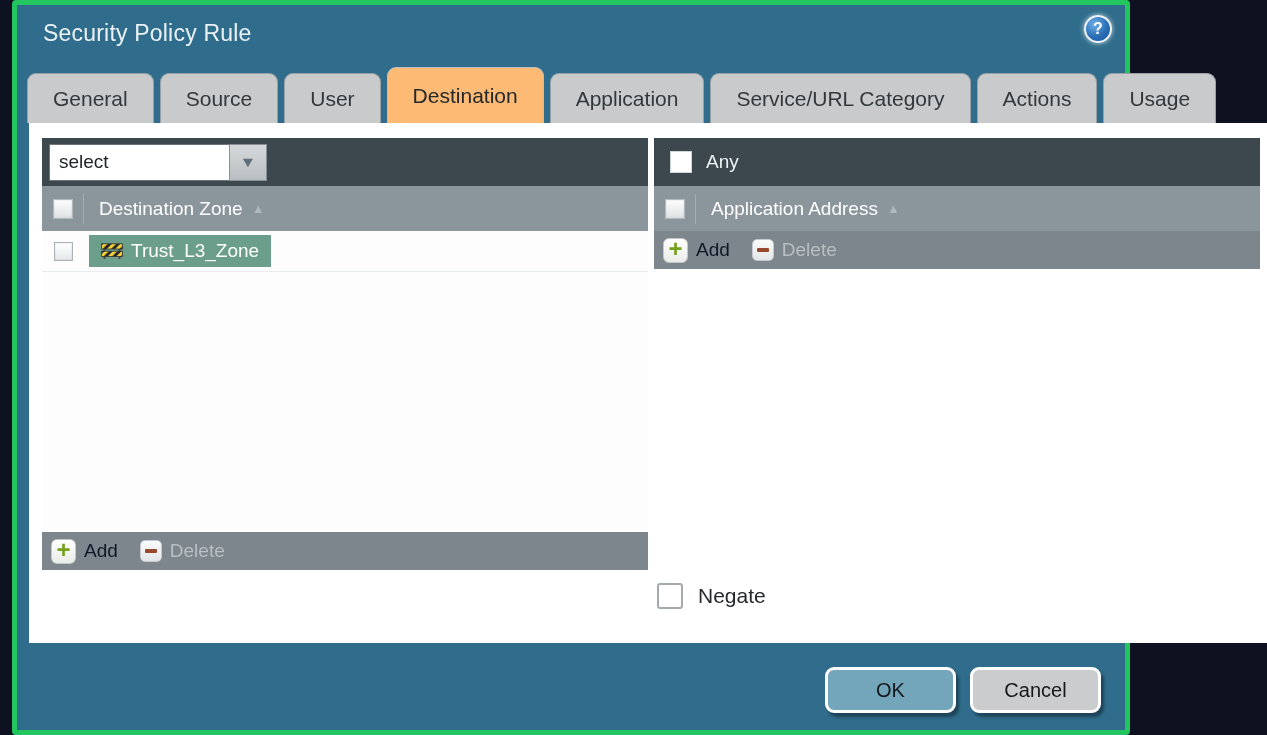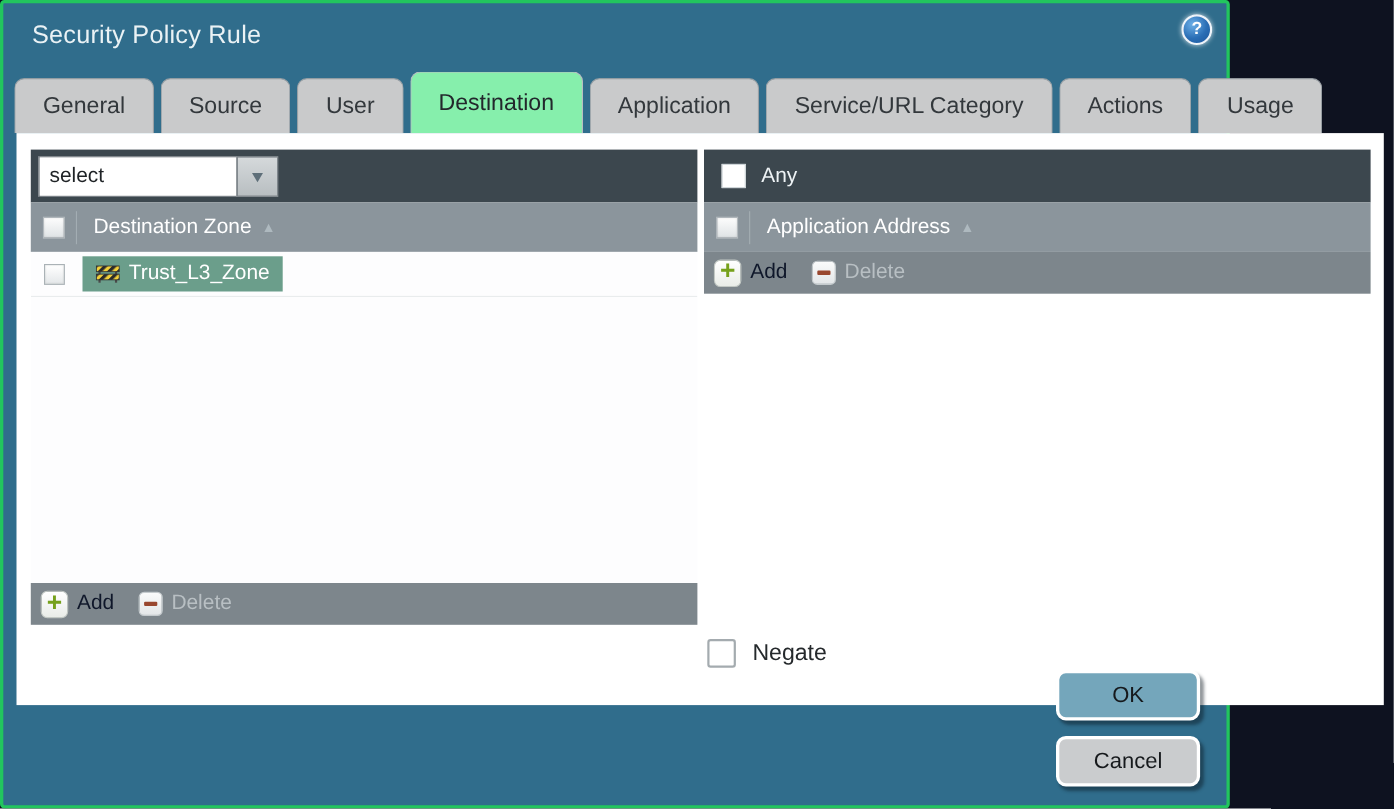--- a/index.html
+++ b/index.html
@@ -2,22 +2,23 @@
 <html><head>
 <meta charset="utf-8">
 <style>
   * { box-sizing: border-box; margin: 0; padding: 0; }
   html, body { width: 1267px; height: 735px; overflow: hidden; }
   body { font-family: "Liberation Sans", sans-serif; background: #0e1220; }
 
   .dialog {
     position: relative; width: 1118px; height: 735px;
     background: #306d8c;
-    border: 3px solid #22c55e;
+    border: 5px solid #22c55e;
     border-radius: 4px;
+    margin-left: 12px;
   }
 
   
   .title { position: absolute; left: 26px; top: 15px; font-size: 23px; color: #eaf2f5; letter-spacing: 0.2px; }
   .help-btn {
     position: absolute; right: 13px; top: 10px; width: 28px; height: 28px; border-radius: 50%;
     background: radial-gradient(circle at 35% 30%, #6db0e8 0%, #2a6eb5 55%, #1c569c 100%);
     border: 2px solid rgba(255,255,255,0.92);
     box-shadow: 0 0 5px rgba(255,255,255,0.75);
     display: flex; align-items: center; justify-content: center;
@@ -25,21 +26,21 @@
   }
 
   
   .tabs { position: absolute; left: 10px; top: 62px; height: 56px; display: flex; align-items: flex-end; gap: 6px; z-index: 3; }
   .tab {
     height: 50px; padding: 0 25px; display: flex; align-items: center;
     background: #c9cacb; border: 1px solid #99a0a5; border-bottom: none;
     border-radius: 9px 9px 0 0; font-size: 21px; color: #33383c; cursor: pointer;
     white-space: nowrap;
   }
-  .tab.active { background: #86efac; height: 56px; color: #23282c; border-color: #b9bec2; }
+  .tab.active { background: #fdba74; height: 56px; color: #23282c; border-color: #b9bec2; }
 
   
   .content { position: absolute; left: 12px; top: 118px; width: 1243px; height: 520px; background: #ffffff; z-index: 2; }
 
   .panel { position: absolute; top: 15px; width: 606px; height: 432px; display: flex; flex-direction: column; }
   .panel.left  { left: 13px; }
   .panel.right { left: 625px; }
 
   .panel-toolbar { flex: none; height: 48px; background: #3c474e; display: flex; align-items: center; padding: 0 7px; }
 
@@ -104,21 +105,21 @@
     display: flex; align-items: center; justify-content: center;
   }
   .minus-bar { width: 12px; height: 4px; background: #99472f; border-radius: 1px; }
 
   
   .negate { position: absolute; left: 628px; top: 460px; display: flex; align-items: center; gap: 15px; }
   .cb-negate { width: 26px; height: 26px; background: #ffffff; border: 2px solid #a4abaf; border-radius: 3px; }
   .negate-label { font-size: 21px; color: #25292c; }
 
   
-  .btn-row { position: absolute; right: 24px; bottom: 17px; display: flex; gap: 14px; z-index: 2; flex-direction: column; }
+  .btn-row { position: absolute; right: 24px; bottom: 17px; display: flex; gap: 14px; z-index: 2; }
   .btn {
     width: 131px; height: 46px; border-radius: 9px; border: 3px solid #ffffff;
     display: flex; align-items: center; justify-content: center;
     font-size: 20px; color: #16191c; cursor: pointer;
     box-shadow: 3px 4px 3px rgba(8, 20, 28, 0.45);
   }
   .btn.ok { background: #74a6bb; }
   .btn.cancel { background: #caccce; }
 </style>
 </head>

